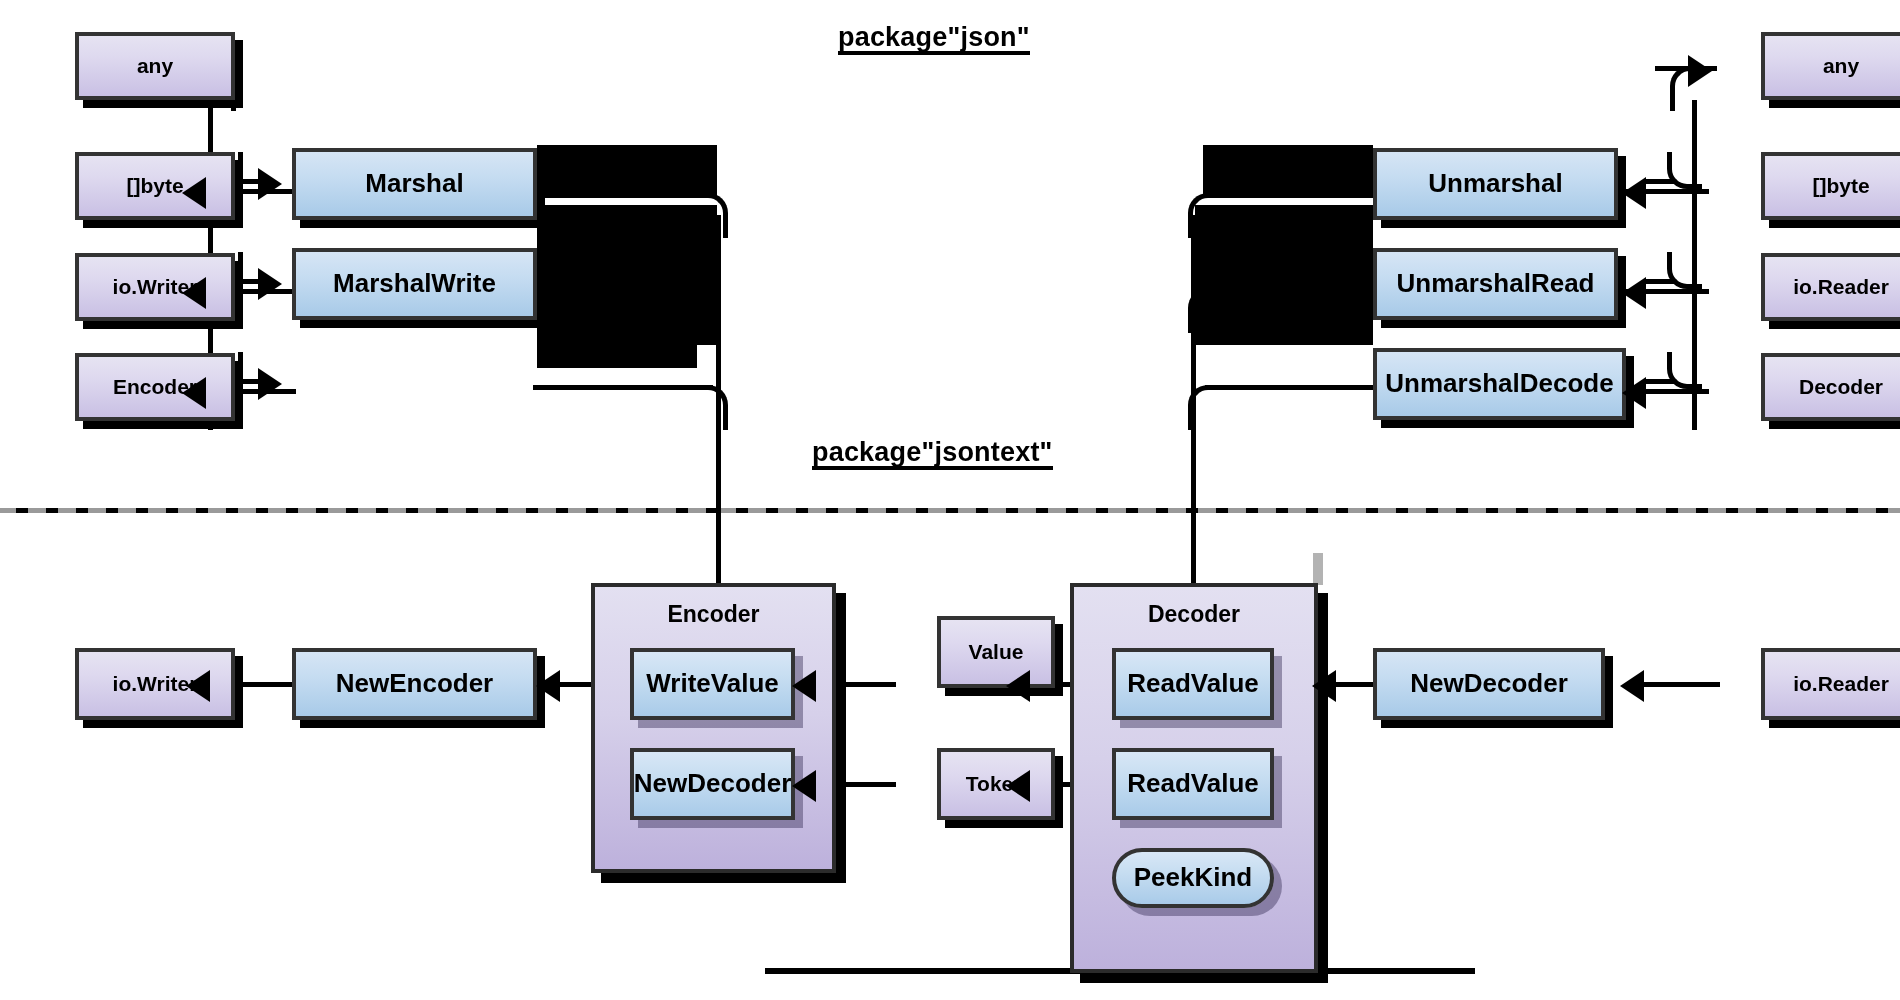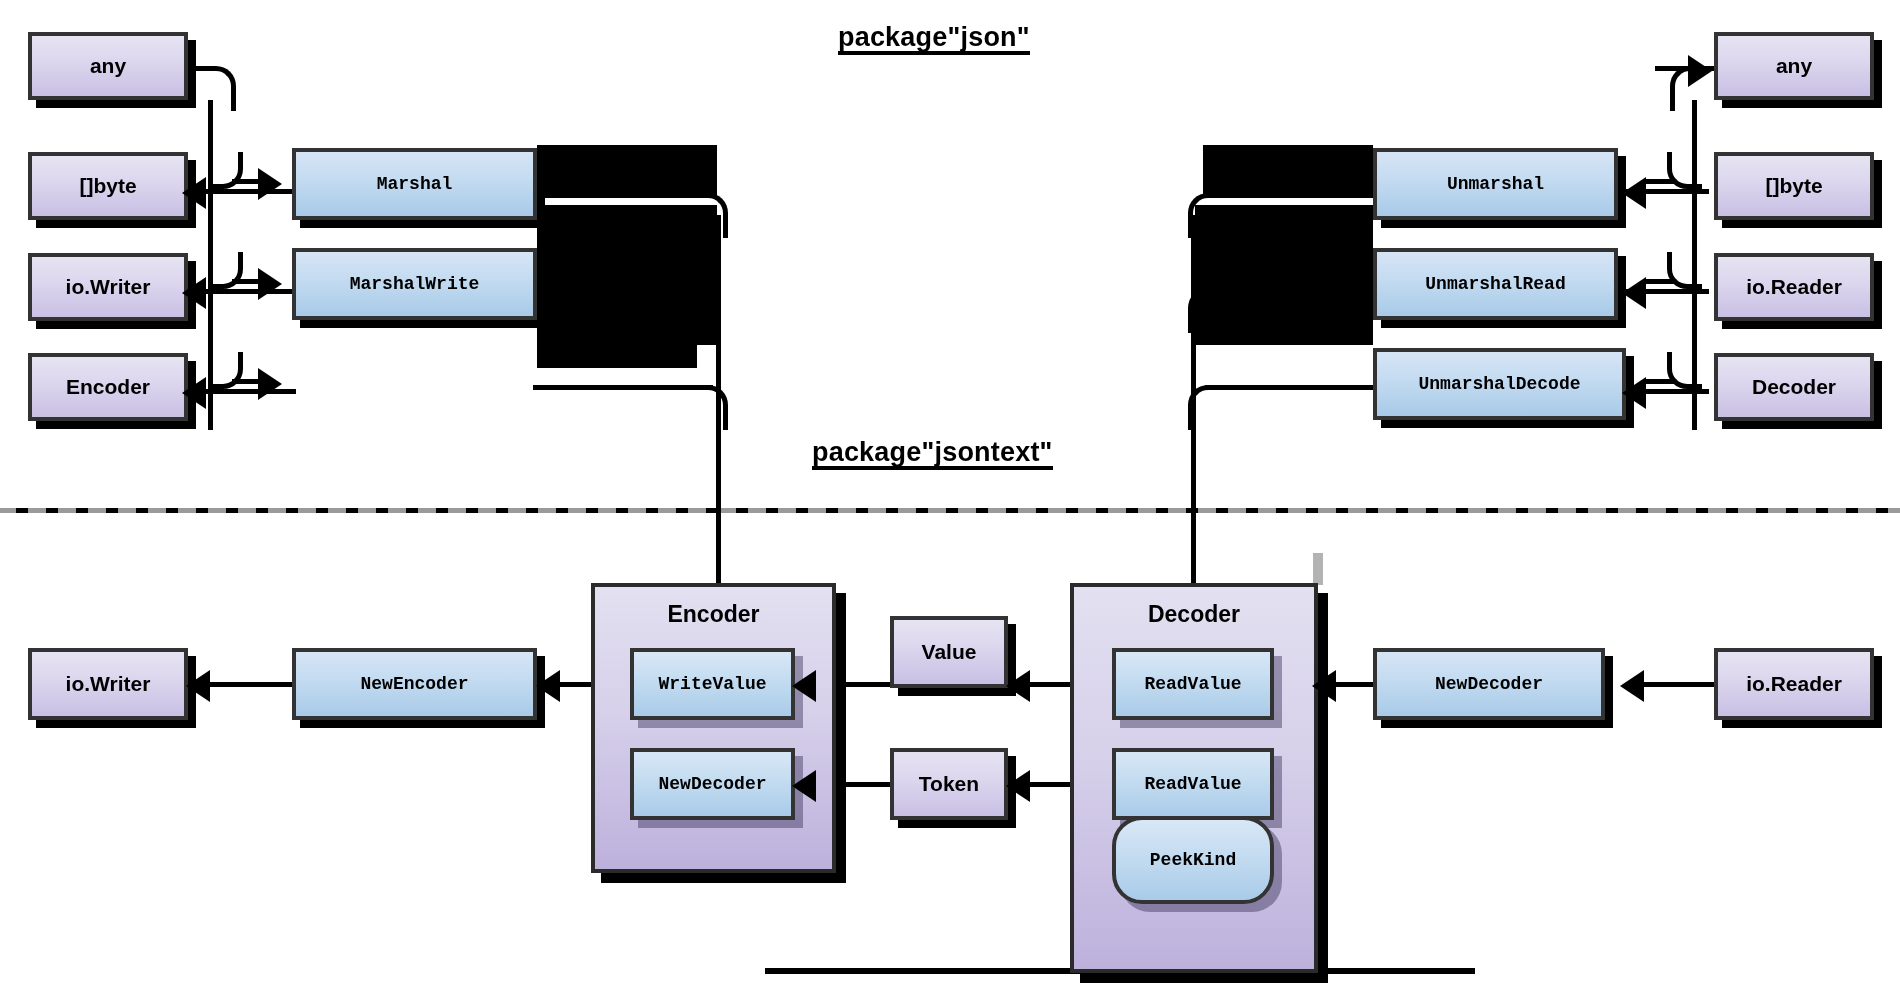--- a/index.html
+++ b/index.html
@@ -60,21 +60,21 @@
   .ah{position:absolute;width:0;height:0;z-index:35;}
   .ah.left{border-top:16px solid transparent;border-bottom:16px solid transparent;
            border-right:24px solid #000;}
   .ah.right{border-top:16px solid transparent;border-bottom:16px solid transparent;
             border-left:24px solid #000;}
 
   
   .blob{position:absolute;background:#000;z-index:11;}
   .grayTick{position:absolute;background:#b3b3b3;z-index:11;}
 
-  .f22{font-size:18px;font-family:Liberation Mono, monospace;} .f21{font-size:21px;}
+  .f22{font-size:26px;} .f21{font-size:21px;margin-left:47px;}
 </style>
 </head>
 <body>
 
 <div id="stage">
 
   <div class="pkg" style="left:838px;top:22px;">
     <span class="w">package </span><span class="w">"json"</span>
   </div>
 
@@ -214,21 +214,21 @@
 
   <div class="container" style="left:1070px;top:583px;width:248px;height:390px;">
     <div class="ctitle">Decoder</div>
   </div>
   <div class="node inner f22" style="left:1112px;top:648px;width:162px;height:72px;">
     <span class="lbl">ReadValue</span>
     </div>
   <div class="node inner f22" style="left:1112px;top:748px;width:162px;height:72px;">
     <span class="lbl">ReadValue</span>
     </div>
-  <div class="node inner f22" style="left:1112px;top:816px;width:162px;height:88px;border-radius:30px;">
+  <div class="node inner f22" style="left:1112px;top:848px;width:162px;height:60px;border-radius:30px;">
     <span class="lbl">PeekKind</span>
     </div>
 
   <div class="node type f21" style="left:890px;top:616px;width:118px;height:72px;">
     <span class="lbl">Value</span>
     </div>
   <div class="node type f21" style="left:890px;top:748px;width:118px;height:72px;">
     <span class="lbl">Token</span>
     </div>
 

